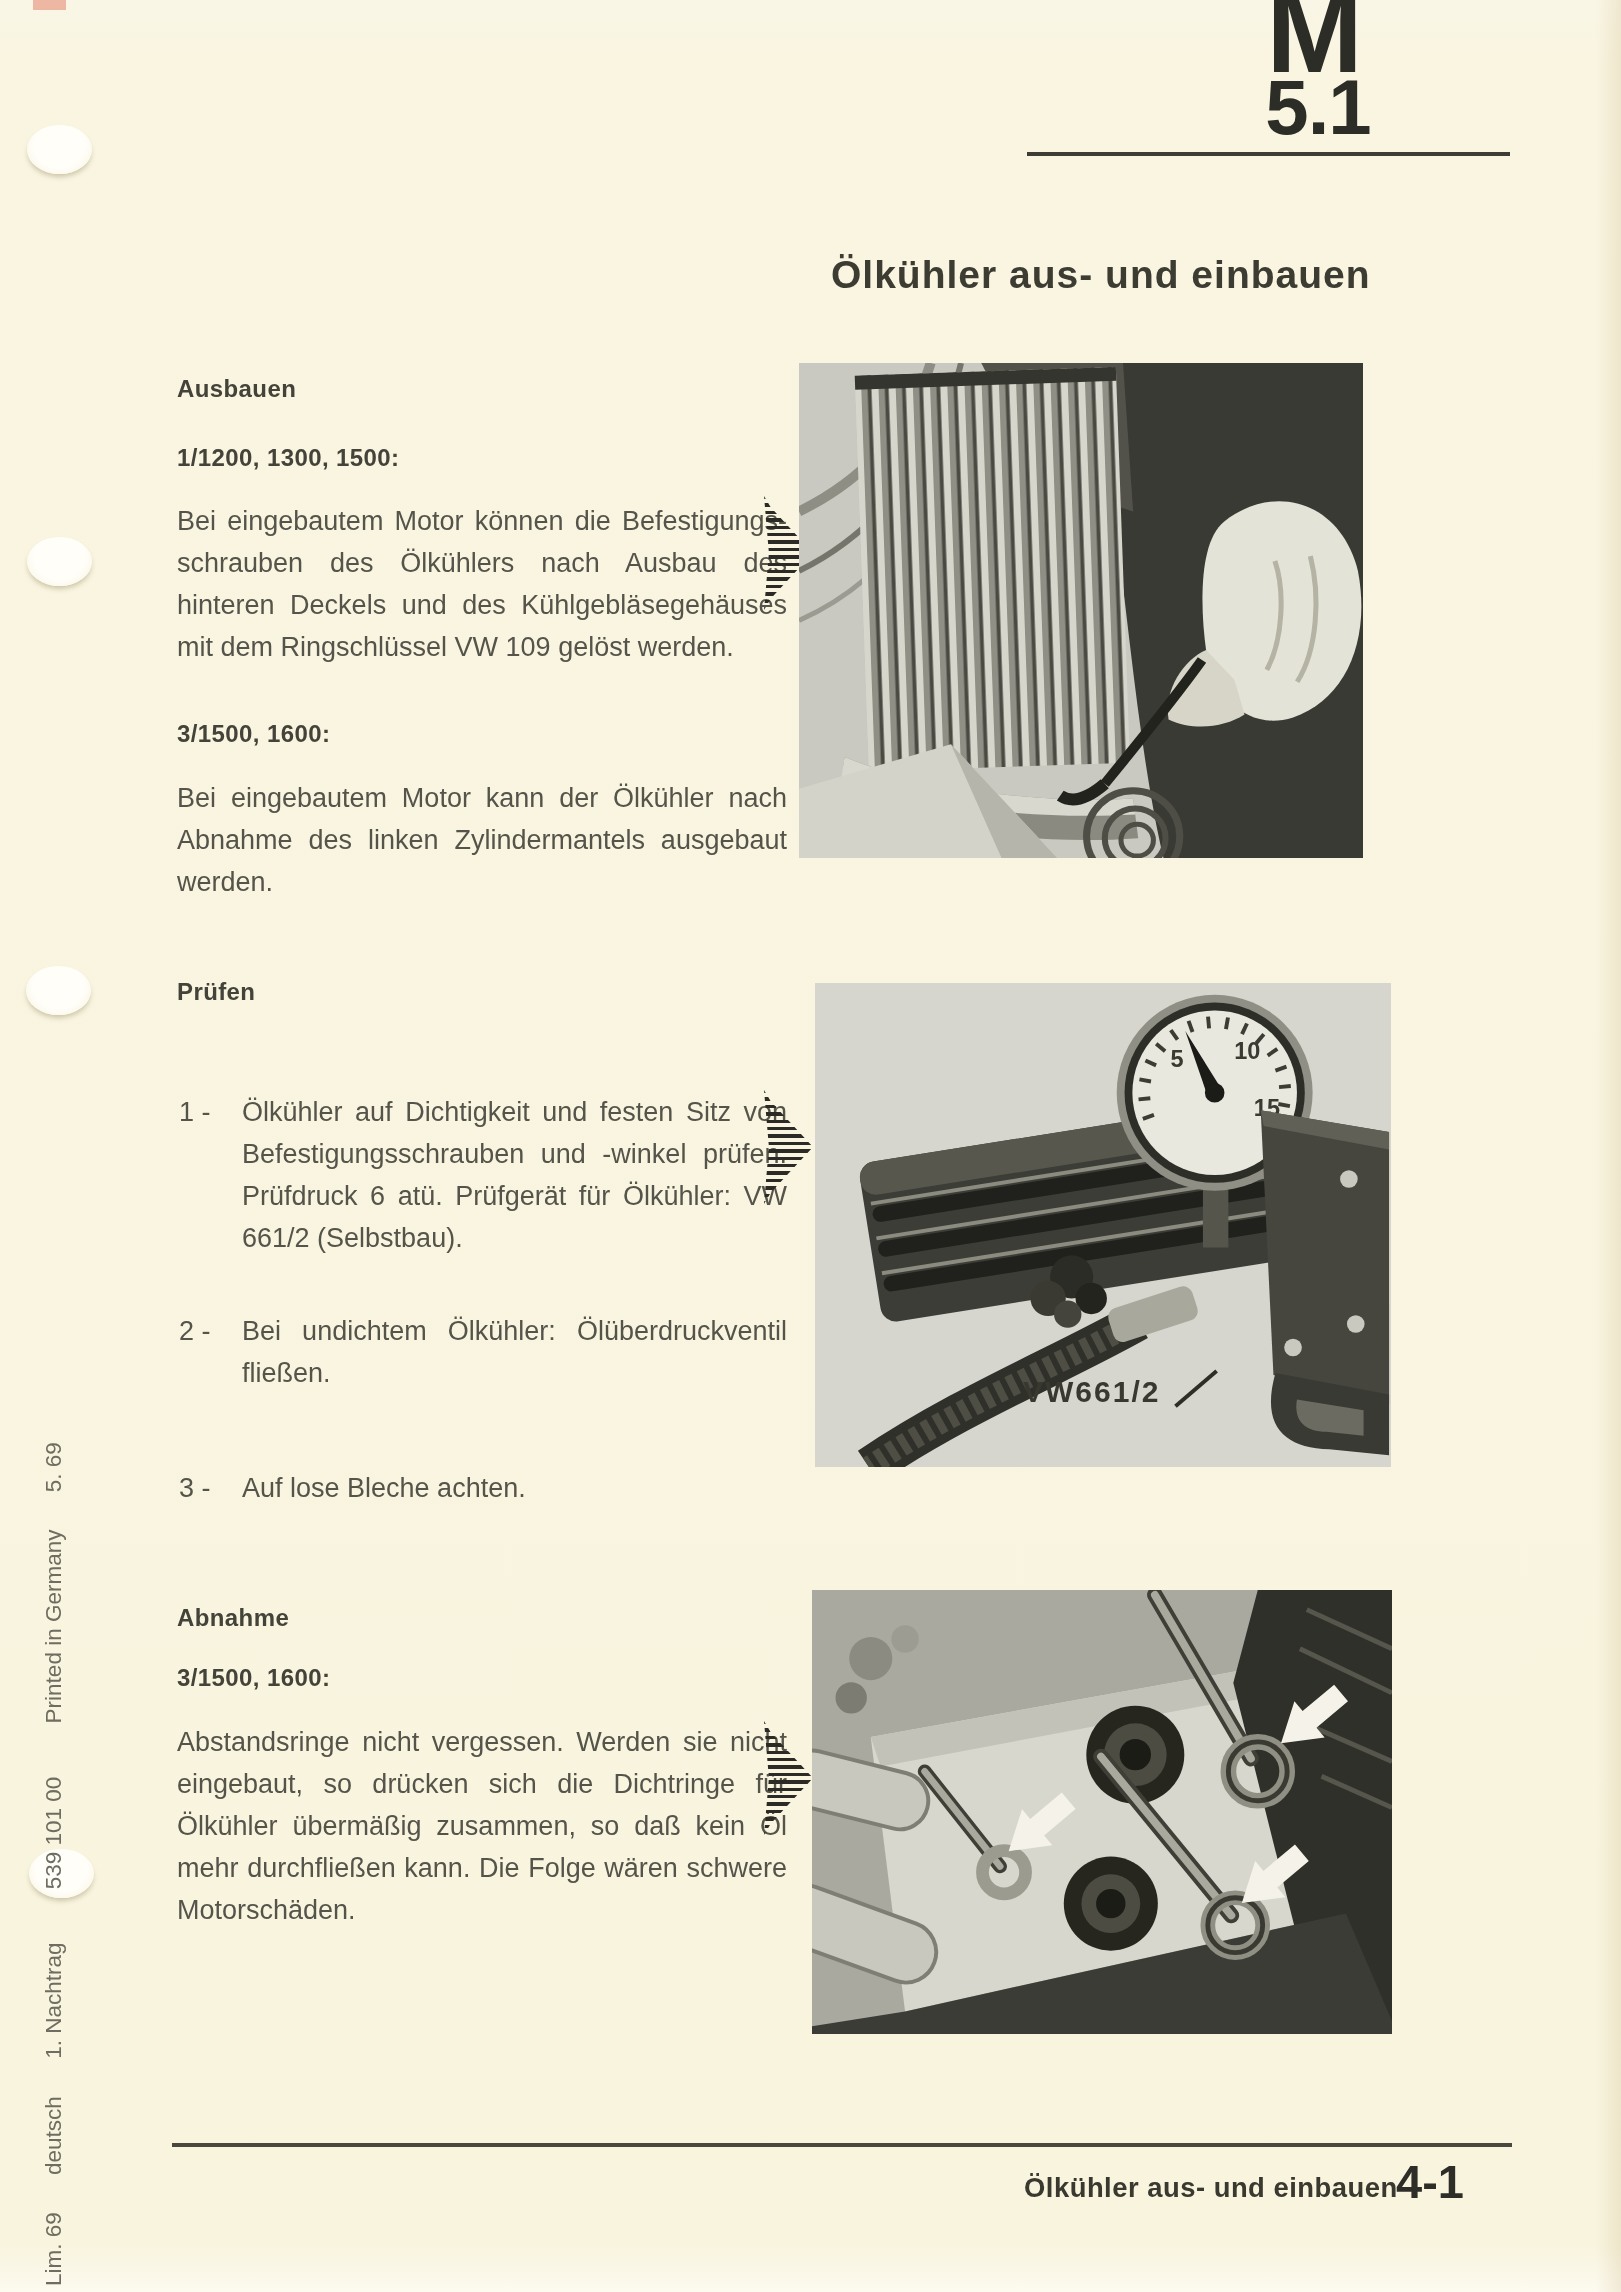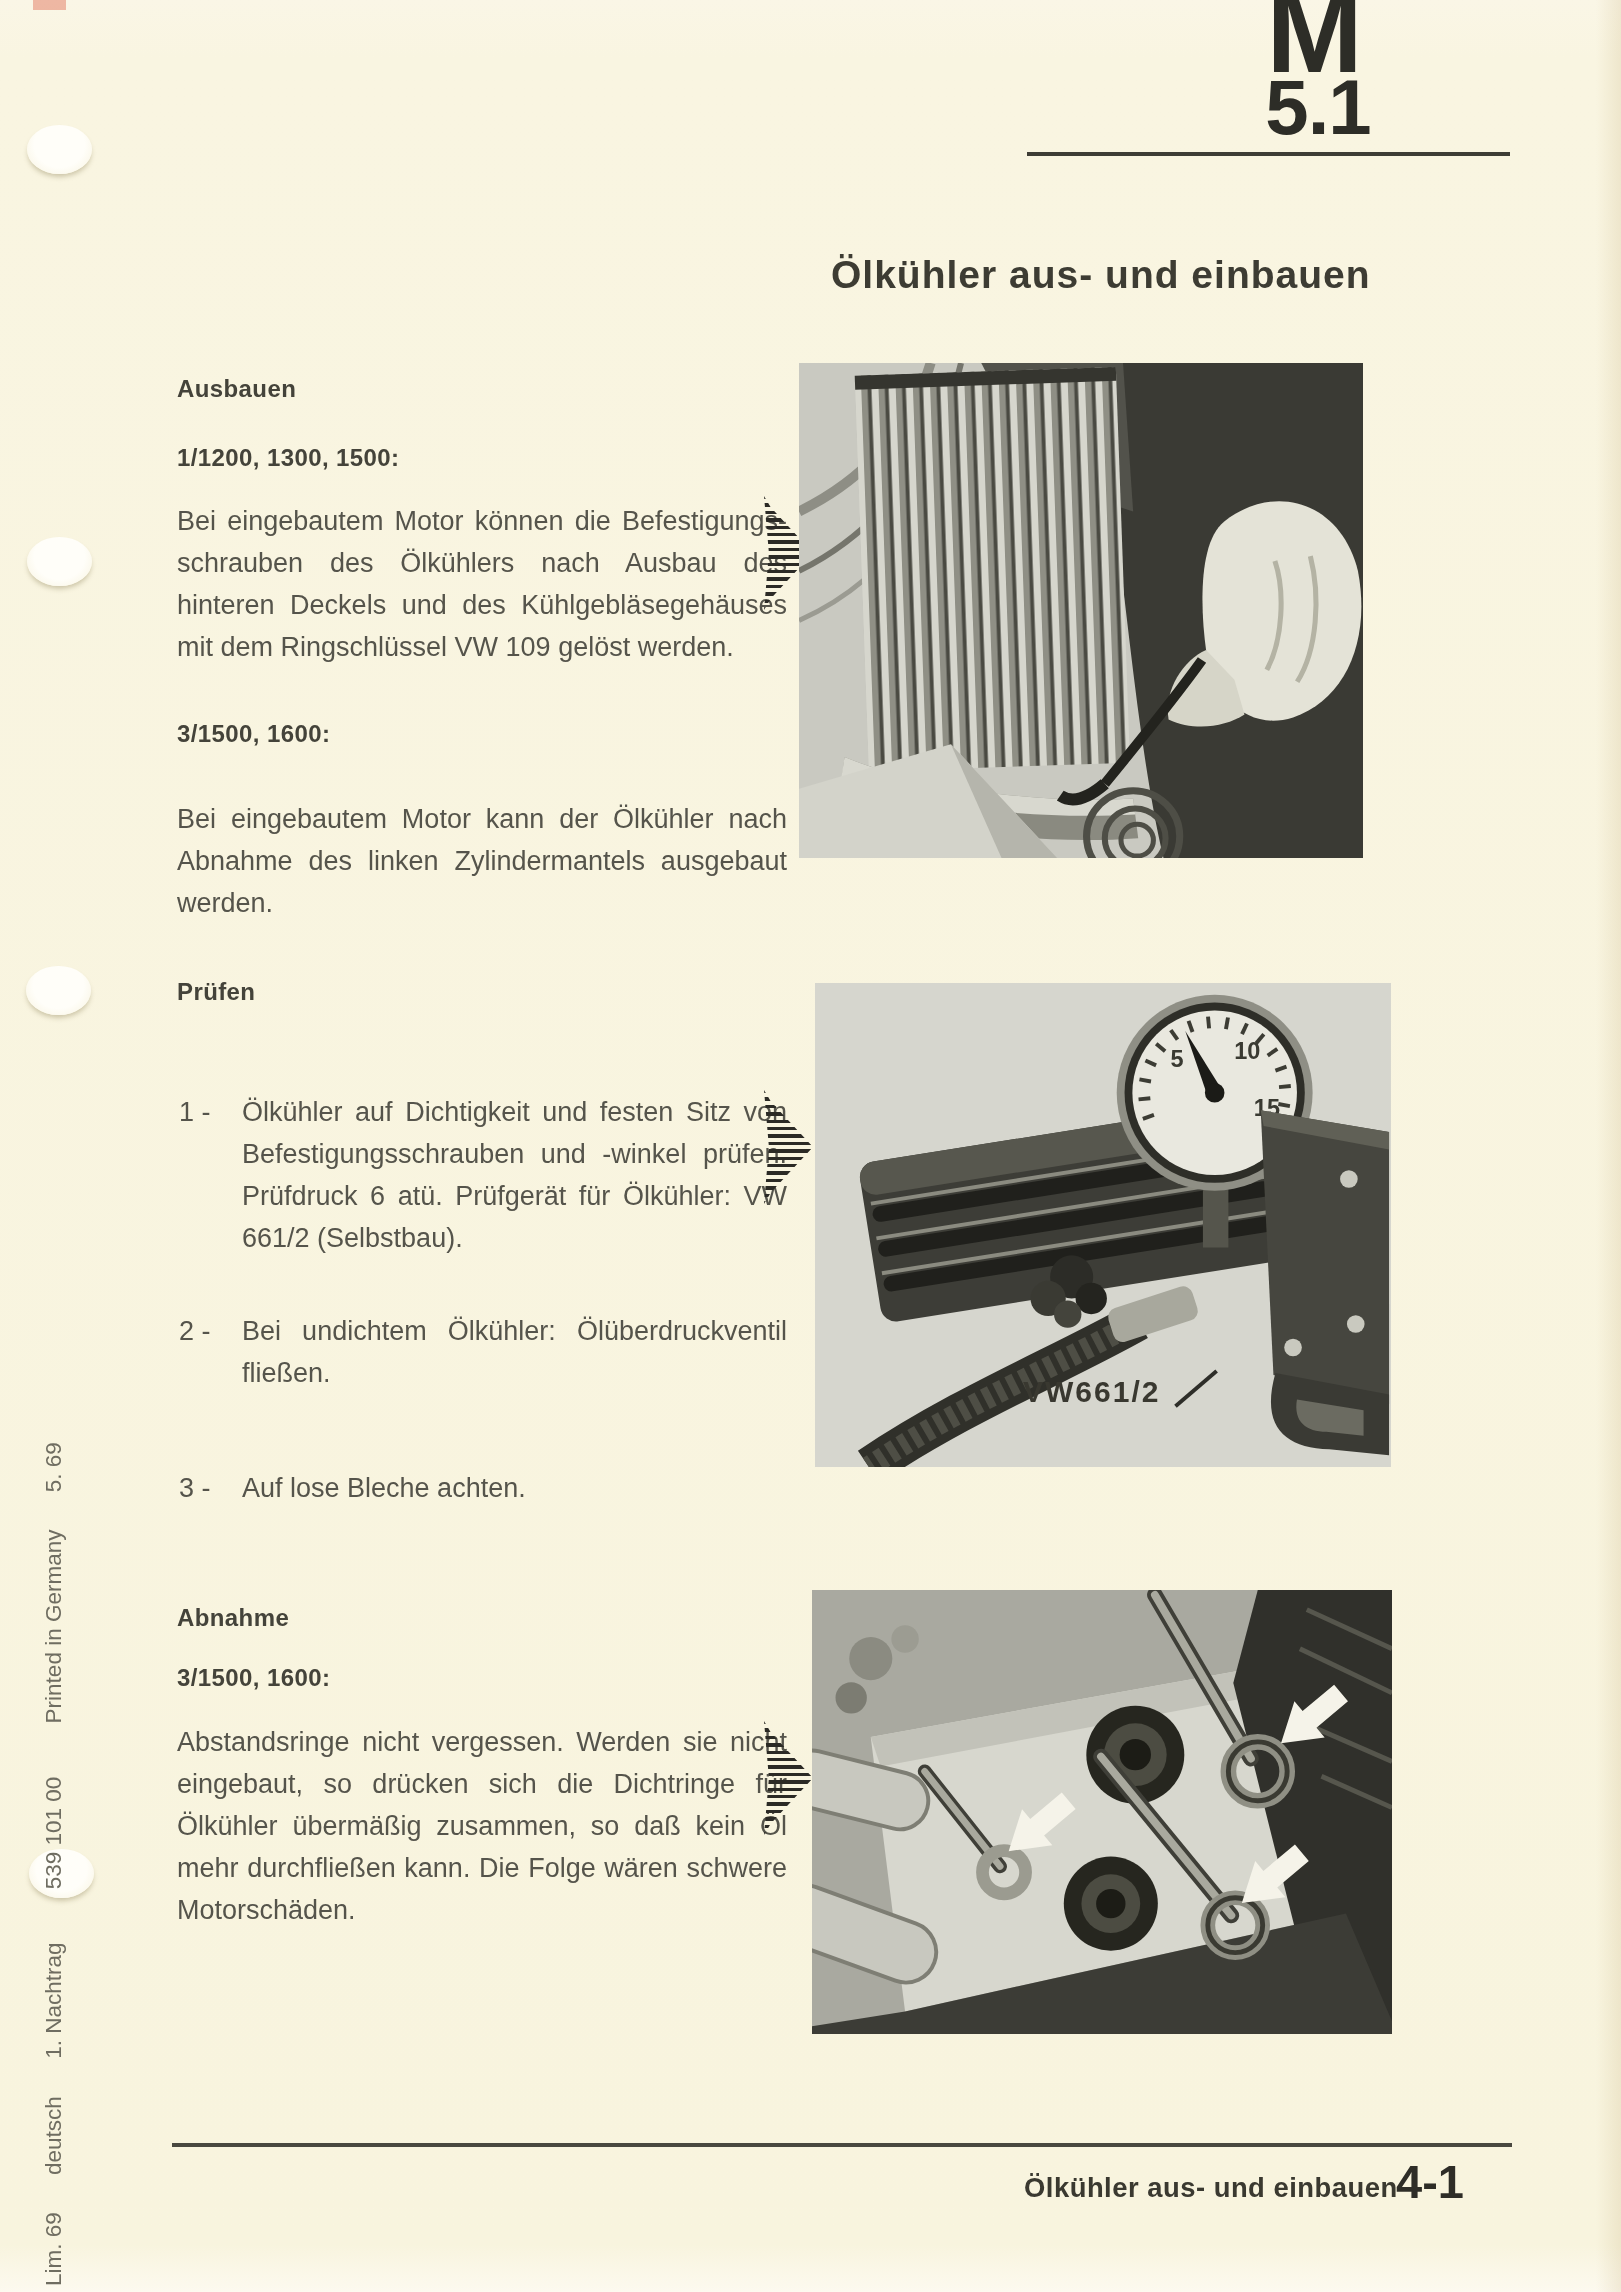--- a/index.html
+++ b/index.html
@@ -76,21 +76,21 @@
     <span class="hdr-num">5.1</span>
   </div>
   <div class="header-rule"></div>
 
   <h1 class="title">Ölkühler aus- und einbauen</h1>
 
   <p class="h-bold" style="top:375px;">Ausbauen</p>
   <p class="h-bold" style="top:444px;">1/1200, 1300, 1500:</p>
   <p class="body" style="top:500px;">Bei eingebautem Motor können die Befestigungs­schrauben des Ölkühlers nach Ausbau des hinteren Deckels und des Kühlgebläsegehäuses mit dem Ringschlüssel VW 109 gelöst werden.</p>
   <p class="h-bold" style="top:720px;">3/1500, 1600:</p>
-  <p class="body" style="top:798px;">Bei eingebautem Motor kann der Ölkühler nach Abnahme des linken Zylindermantels ausgebaut werden.</p>
+  <p class="body" style="top:777px;">Bei eingebautem Motor kann der Ölkühler nach Abnahme des linken Zylindermantels ausgebaut werden.</p>
 
   <p class="h-bold" style="top:978px;">Prüfen</p>
   <div class="item" style="top:1091px;">
     <span class="inum">1 -</span>
     <p class="itext">Ölkühler auf Dichtigkeit und festen Sitz von Befestigungsschrauben und -winkel prüfen. Prüfdruck 6 atü. Prüfgerät für Ölkühler: VW 661/2 (Selbstbau).</p>
   </div>
   <div class="item" style="top:1310px;">
     <span class="inum">2 -</span>
     <p class="itext">Bei undichtem Ölkühler: Ölüberdruckventil fließen.</p>
   </div>

